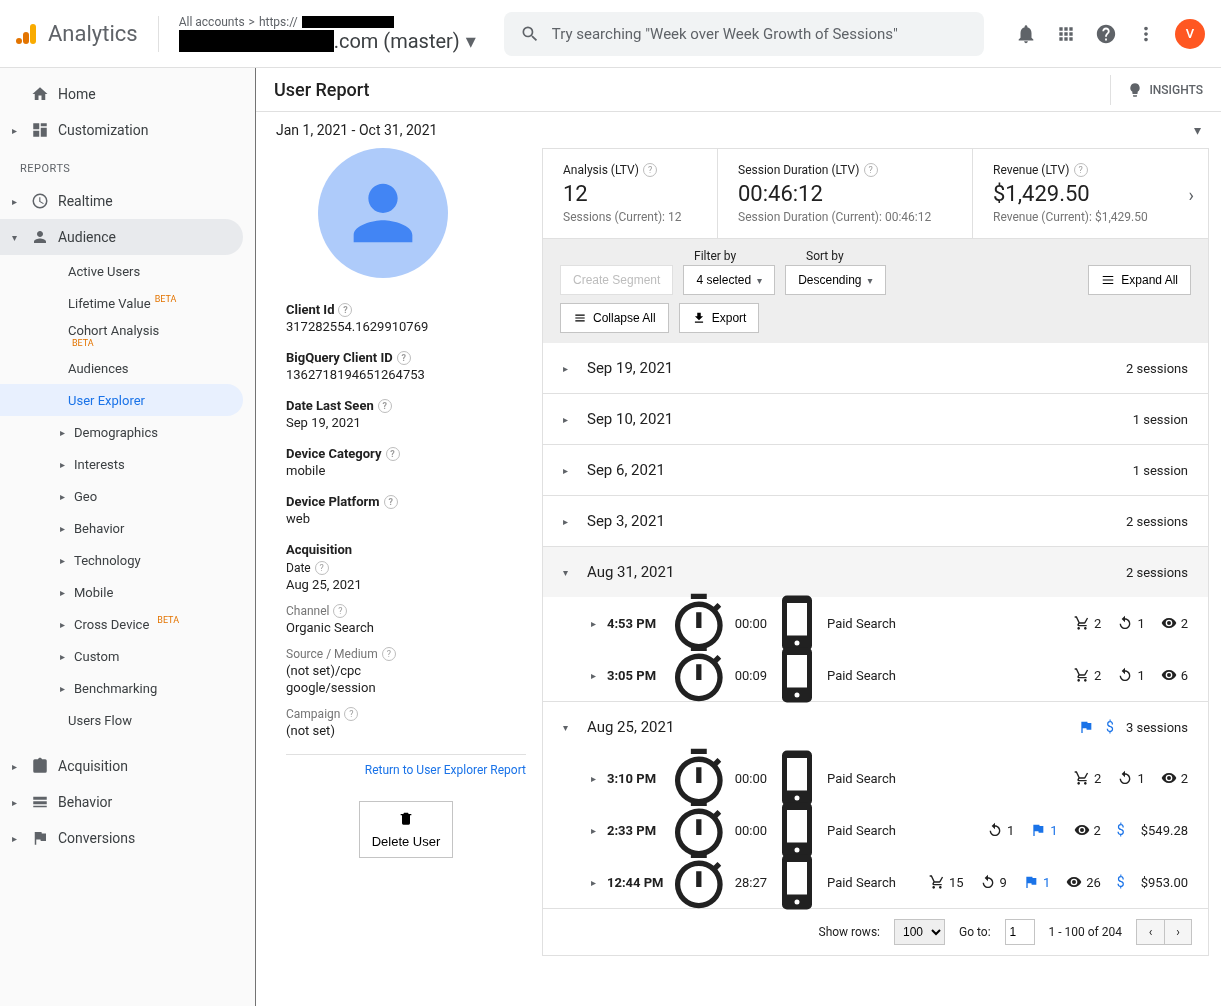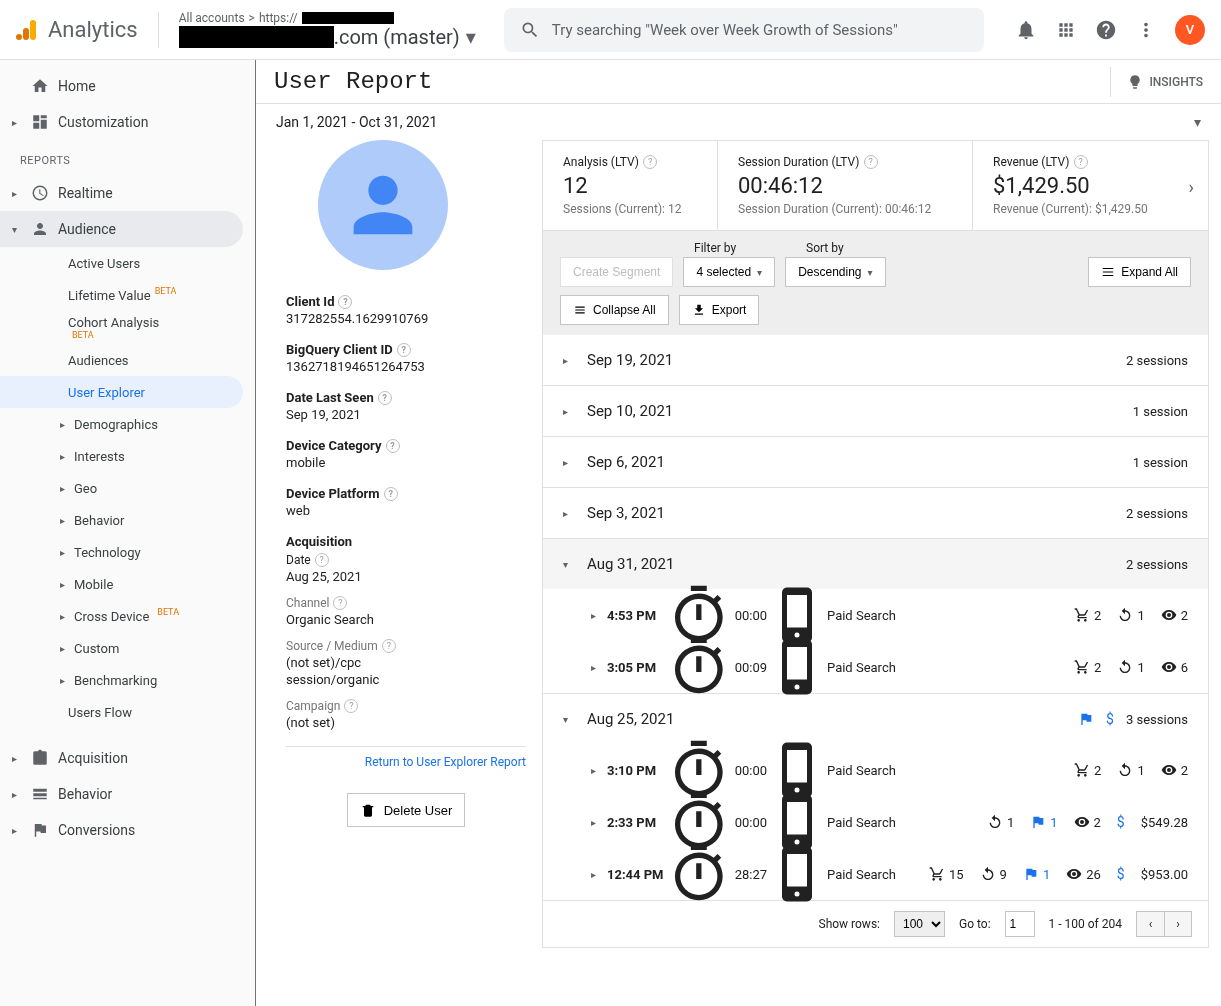--- a/index.html
+++ b/index.html
@@ -1,19 +1,19 @@
 <!DOCTYPE html>
 <html><head>
 <meta charset="utf-8">
 <style>
 * { box-sizing: border-box; margin: 0; padding: 0; }
 body { font-family: Roboto, Arial, sans-serif; font-size: 13px; color: #212121; background: #fff; width: 1221px; }
 
 
-.header { display: flex; align-items: center; height: 60px; padding: 0 16px; border-bottom: 1px solid #e0e0e0; gap: 8px; }
+.header { display: flex; align-items: center; height: 68px; padding: 0 16px; border-bottom: 1px solid #e0e0e0; gap: 8px; }
 .logo-block { display: flex; align-items: center; gap: 8px; }
 .logo-icon { width: 24px; height: 24px; position: relative; }
 .logo-icon .bar1 { position: absolute; left: 14px; top: 2px; width: 6px; height: 20px; background: #f9ab00; border-radius: 3px; }
 .logo-icon .bar2 { position: absolute; left: 7px; top: 10px; width: 6px; height: 12px; background: #e37400; border-radius: 3px; }
 .logo-icon .dot  { position: absolute; left: 0; top: 16px; width: 6px; height: 6px; background: #e37400; border-radius: 50%; }
 .logo-text { font-size: 22px; color: #5f6368; }
 .vdiv { width: 1px; height: 36px; background: #e0e0e0; margin: 0 12px; }
 .account-block { display: flex; flex-direction: column; font-size: 12px; color: #5f6368; }
 .account-block .bc { display: flex; align-items: center; gap: 4px; }
 .account-block .redact { background: #000; height: 12px; width: 92px; display: inline-block; }
@@ -35,35 +35,35 @@
 .sidebar .nav-item.active-parent { background: #e8eaed; border-radius: 0 20px 20px 0; margin-right: 12px; }
 .sidebar .sub-item { display: flex; align-items: center; height: 32px; padding-left: 68px; font-size: 13px; color: #3c4043; cursor: pointer; position: relative; }
 .sidebar .sub-item.selected { background: #e8f0fe; color: #1a73e8; border-radius: 0 20px 20px 0; margin-right: 12px; }
 .sidebar .sub-sub { display: flex; align-items: center; height: 32px; padding-left: 60px; font-size: 13px; color: #3c4043; cursor: pointer; gap: 4px; }
 .sidebar .sub-sub .caret { width: 10px; font-size: 10px; color: #5f6368; }
 .beta { color: #e37400; font-size: 9px; margin-left: 4px; position: relative; top: -4px; }
 
 
 .content { flex: 1; background: #fff; }
 .page-head { display: flex; align-items: center; height: 44px; padding: 0 18px; border-bottom: 1px solid #e0e0e0; }
-.page-head h1 { font-size: 24px; font-weight: 500; color: #212121; font-family: Liberation Mono, monospace; }
+.page-head h1 { font-size: 18px; font-weight: 500; color: #212121; }
 .insights { margin-left: auto; display: flex; align-items: center; gap: 6px; color: #5f6368; font-size: 12px; font-weight: 500; border-left: 1px solid #e0e0e0; padding-left: 16px; height: 30px; }
 .date-bar { display: flex; justify-content: space-between; padding: 10px 20px; color: #212121; font-size: 14px; align-items: center; gap: 6px; }
 .main-row { display: flex; padding: 0 12px 0 30px; gap: 16px; }
 .user-panel { width: 240px; }
 .user-avatar { width: 130px; height: 130px; border-radius: 50%; background: #aecbfa; display: flex; align-items: center; justify-content: center; margin: 0 0 24px 32px; }
 .user-avatar svg { fill: #4285f4; }
 .detail-block { margin-bottom: 16px; }
 .detail-label { font-size: 13px; font-weight: 700; color: #212121; display: flex; align-items: center; gap: 4px; }
 .detail-label .q, .q { width: 14px; height: 14px; border: 1px solid #bdbdbd; border-radius: 50%; font-size: 9px; color: #9e9e9e; display: inline-flex; align-items: center; justify-content: center; }
 .detail-value { font-size: 13px; color: #212121; margin-top: 2px; word-break: break-all; }
 .detail-sublabel { font-size: 12px; color: #757575; margin-top: 12px; display: flex; align-items: center; gap: 4px; }
 .divider { border-top: 1px solid #e0e0e0; margin: 16px 0 8px; }
 .return-link { color: #1a73e8; font-size: 12px; text-align: right; cursor: pointer; }
-.delete-btn { margin: 24px auto 0; display: flex; align-items: center; gap: 8px; border: 1px solid #c4c4c4; background: #fff; padding: 8px 12px; font-size: 13px; cursor: pointer; width: fit-content; }
+.delete-btn { margin: 24px auto 0; display: flex; align-items: center; gap: 8px; border: 1px solid #c4c4c4; background: #fff; padding: 8px 12px; font-size: 13px; cursor: pointer; width: fit-content; flex-direction: column; }
 
 
 .right-panel { flex: 1; border: 1px solid #e0e0e0; }
 .kpi-row { display: flex; border-bottom: 1px solid #e0e0e0; }
 .kpi-card { padding: 14px 20px; border-right: 1px solid #e0e0e0; position: relative; }
 .kpi-card:nth-child(1){ width: 175px; }
 .kpi-card:nth-child(2){ width: 255px; }
 .kpi-card:nth-child(3){ flex: 1; }
 .kpi-title { font-size: 12px; color: #212121; display: flex; align-items: center; gap: 4px; }
 .kpi-value { font-size: 22px; color: #212121; margin: 4px 0; }
@@ -353,21 +353,21 @@
           <div class="detail-sublabel">
               <span>Channel</span>
               <span class="q">?</span>
             </div>
           <div class="detail-value">Organic Search</div>
           <div class="detail-sublabel">
               <span>Source / Medium</span>
               <span class="q">?</span>
             </div>
           <div class="detail-value">(not set)/cpc</div>
-          <div class="detail-value">session/organic</div>
+          <div class="detail-value">google/session</div>
           <div class="detail-sublabel">
               <span>Campaign</span>
               <span class="q">?</span>
             </div>
           <div class="detail-value">(not set)</div>
         </div>
         <div class="divider"></div>
         <div class="return-link">Return to User Explorer Report</div>
         <button class="delete-btn">
           <svg width="16" height="16" viewBox="0 0 24 24">

